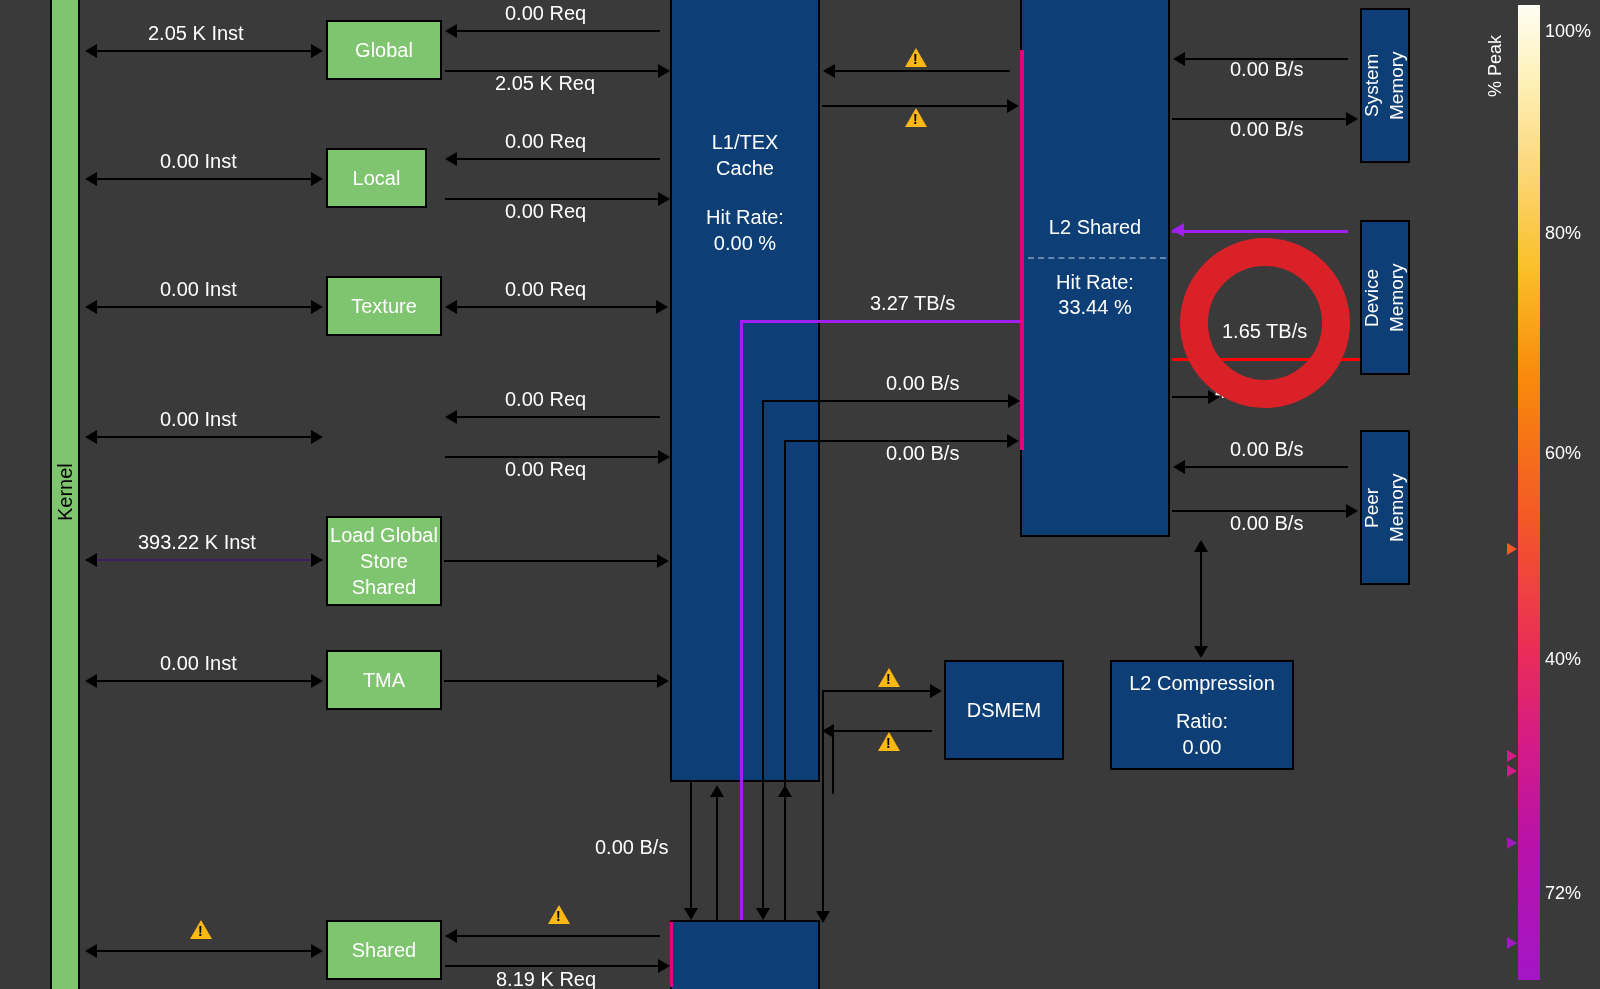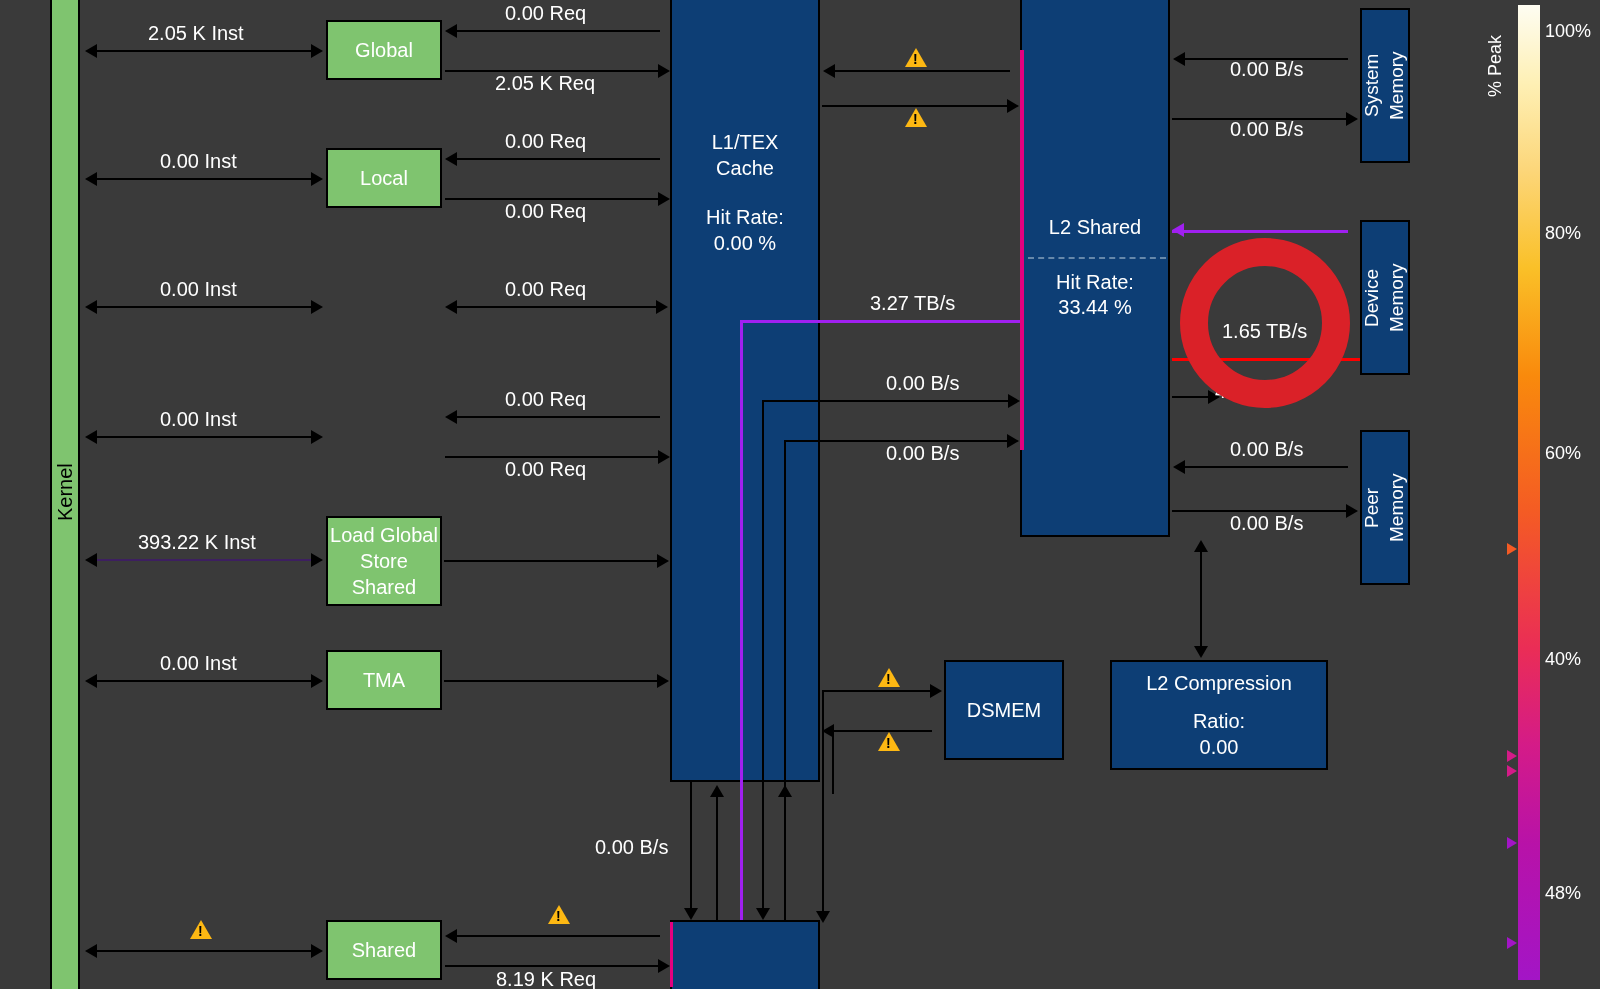--- a/index.html
+++ b/index.html
@@ -210,22 +210,25 @@
 
 <div class="diagram">
 
   <div class="box kernel-box" style="left:50px; top:-8px; width:30px; height:1000px;">
     <span>Kernel</span>
   </div>
 
   <div class="box green-box" style="left:326px; top:20px; width:116px; height:60px;">
     <span>Global</span>
   </div>
-  <div class="box green-box" style="left:326px; top:148px; width:116px; height:60px;">
+  <div class="box green-box" style="left:326px; top:148px; width:101px; height:60px;">
     <span>Local</span>
+  </div>
+  <div class="box green-box" style="left:326px; top:276px; width:116px; height:60px;">
+    <span>Texture</span>
   </div>
   <div class="box green-box" style="left:326px; top:516px; width:116px; height:90px; white-space:pre-line;">
     <span>Load Global
 Store
 Shared</span>
   </div>
   <div class="box green-box" style="left:326px; top:650px; width:116px; height:60px;">
     <span>TMA</span>
   </div>
   <div class="box green-box" style="left:326px; top:920px; width:116px; height:60px;">
@@ -320,21 +323,21 @@
     <span>DSMEM</span>
   </div>
   <div class="arrow-line arrow-head-right" style="left:822px; top:690px; width:110px;"></div>
   <div class="arrow-line arrow-head-left" style="left:832px; top:730px; width:100px;"></div>
   <div class="v-line" style="left:822px; top:690px; height:104px;"></div>
   <div class="v-line" style="left:832px; top:730px; height:64px;"></div>
   <div class="v-line arrow-head-down" style="left:822px; top:793px; height:120px;"></div>
   <div class="warn" style="left:878px; top:668px;"></div>
   <div class="warn" style="left:878px; top:732px;"></div>
 
-  <div class="box blue-box" style="left:1110px; top:660px; width:218px; height:110px;">
+  <div class="box blue-box" style="left:1110px; top:660px; width:184px; height:110px;">
     <div>L2 Compression</div>
     <div style="margin-top:12px;">Ratio:</div>
     <div>0.00</div>
   </div>
   <div class="v-line arrow-head-up arrow-head-down" style="left:1200px; top:550px; height:98px;"></div>
 
   <div class="box blue-box-vert" style="left:1360px; top:8px; width:50px; height:155px; white-space:pre-line;">
     <span>System
 Memory</span>
   </div>
@@ -365,21 +368,21 @@
 
   <div class="red-circle" style="left:1180px; top:238px;"></div>
 
   <div class="legend">
     <div class="legend-bar"></div>
     <div class="legend-peak">% Peak</div>
     <div class="legend-label" style="top:16px;">100%</div>
     <div class="legend-label" style="top:218px;">80%</div>
     <div class="legend-label" style="top:438px;">60%</div>
     <div class="legend-label" style="top:644px;">40%</div>
-    <div class="legend-label" style="top:878px;">48%</div>
+    <div class="legend-label" style="top:878px;">72%</div>
     <div class="legend-marker marker-orange" style="top:538px;"></div>
     <div class="legend-marker marker-magenta" style="top:745px;"></div>
     <div class="legend-marker marker-magenta" style="top:760px;"></div>
     <div class="legend-marker marker-purple" style="top:832px;"></div>
     <div class="legend-marker marker-purple" style="top:932px;"></div>
   </div>
 
 </div>
 
 </body></html>

